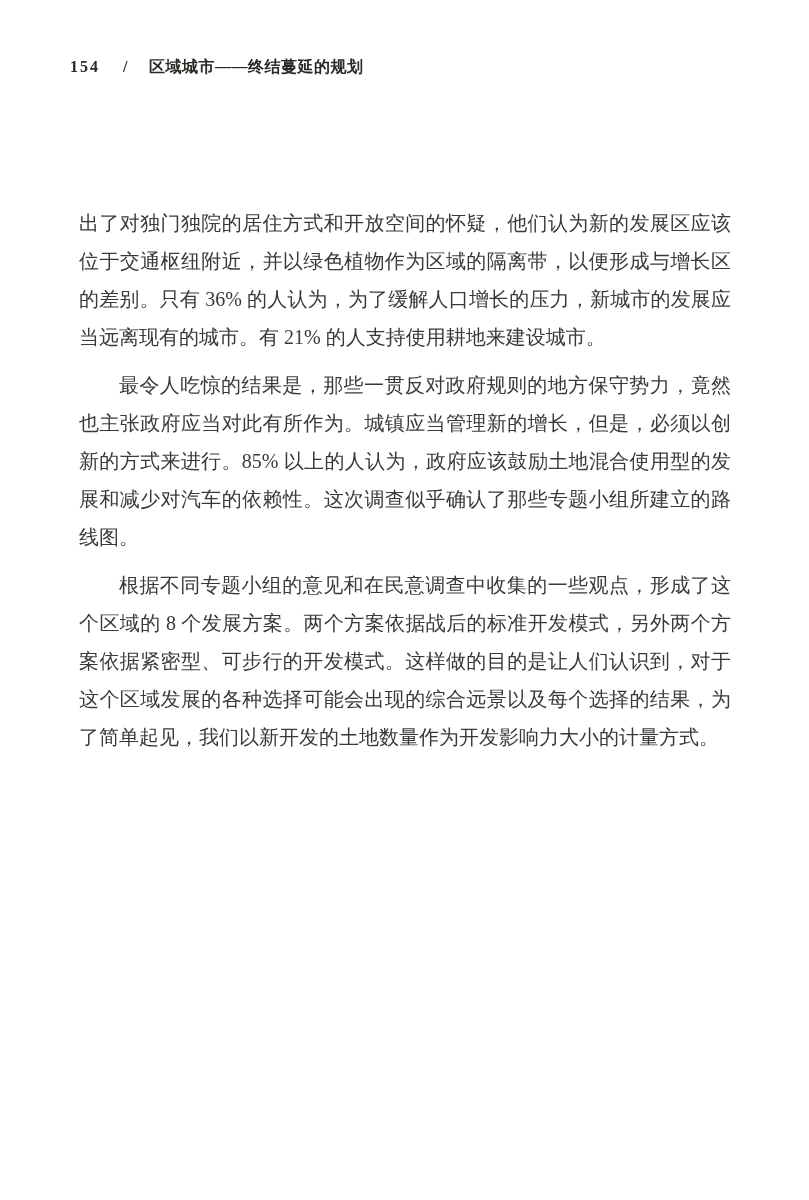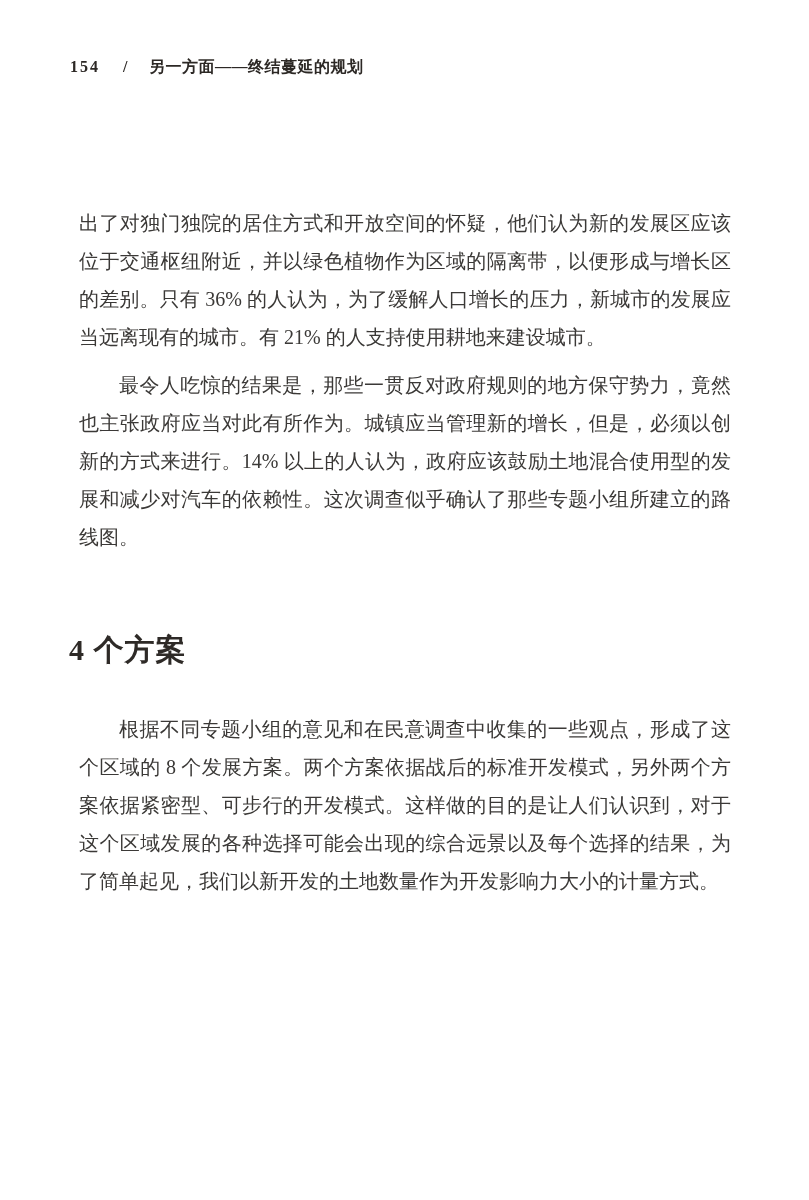--- a/index.html
+++ b/index.html
@@ -64,25 +64,24 @@
   }
 </style>
 </head>
 <body>
 
 <div class="book-page">
 
   <header class="running-header">
     <span class="page-number">154</span>
     <span class="sep">/</span>
-    <span class="book-title">另一方面——终结蔓延的规划</span>
+    <span class="book-title">区域城市——终结蔓延的规划</span>
   </header>
 
   <main class="content">
     <p class="no-indent">出了对独门独院的居住方式和开放空间的怀疑，他们认为新的发展区应该位于交通枢纽附近，并以绿色植物作为区域的隔离带，以便形成与增长区的差别。只有 36% 的人认为，为了缓解人口增长的压力，新城市的发展应当远离现有的城市。有 21% 的人支持使用耕地来建设城市。</p>
-    <p>最令人吃惊的结果是，那些一贯反对政府规则的地方保守势力，竟然也主张政府应当对此有所作为。城镇应当管理新的增长，但是，必须以创新的方式来进行。14% 以上的人认为，政府应该鼓励土地混合使用型的发展和减少对汽车的依赖性。这次调查似乎确认了那些专题小组所建立的路线图。</p>
+    <p>最令人吃惊的结果是，那些一贯反对政府规则的地方保守势力，竟然也主张政府应当对此有所作为。城镇应当管理新的增长，但是，必须以创新的方式来进行。85% 以上的人认为，政府应该鼓励土地混合使用型的发展和减少对汽车的依赖性。这次调查似乎确认了那些专题小组所建立的路线图。</p>
 
-    <h1 class="section-heading">4 个方案</h1>
 
     <p>根据不同专题小组的意见和在民意调查中收集的一些观点，形成了这个区域的 8 个发展方案。两个方案依据战后的标准开发模式，另外两个方案依据紧密型、可步行的开发模式。这样做的目的是让人们认识到，对于这个区域发展的各种选择可能会出现的综合远景以及每个选择的结果，为了简单起见，我们以新开发的土地数量作为开发影响力大小的计量方式。</p>
   </main>
 
 </div>
 
 </body></html>

